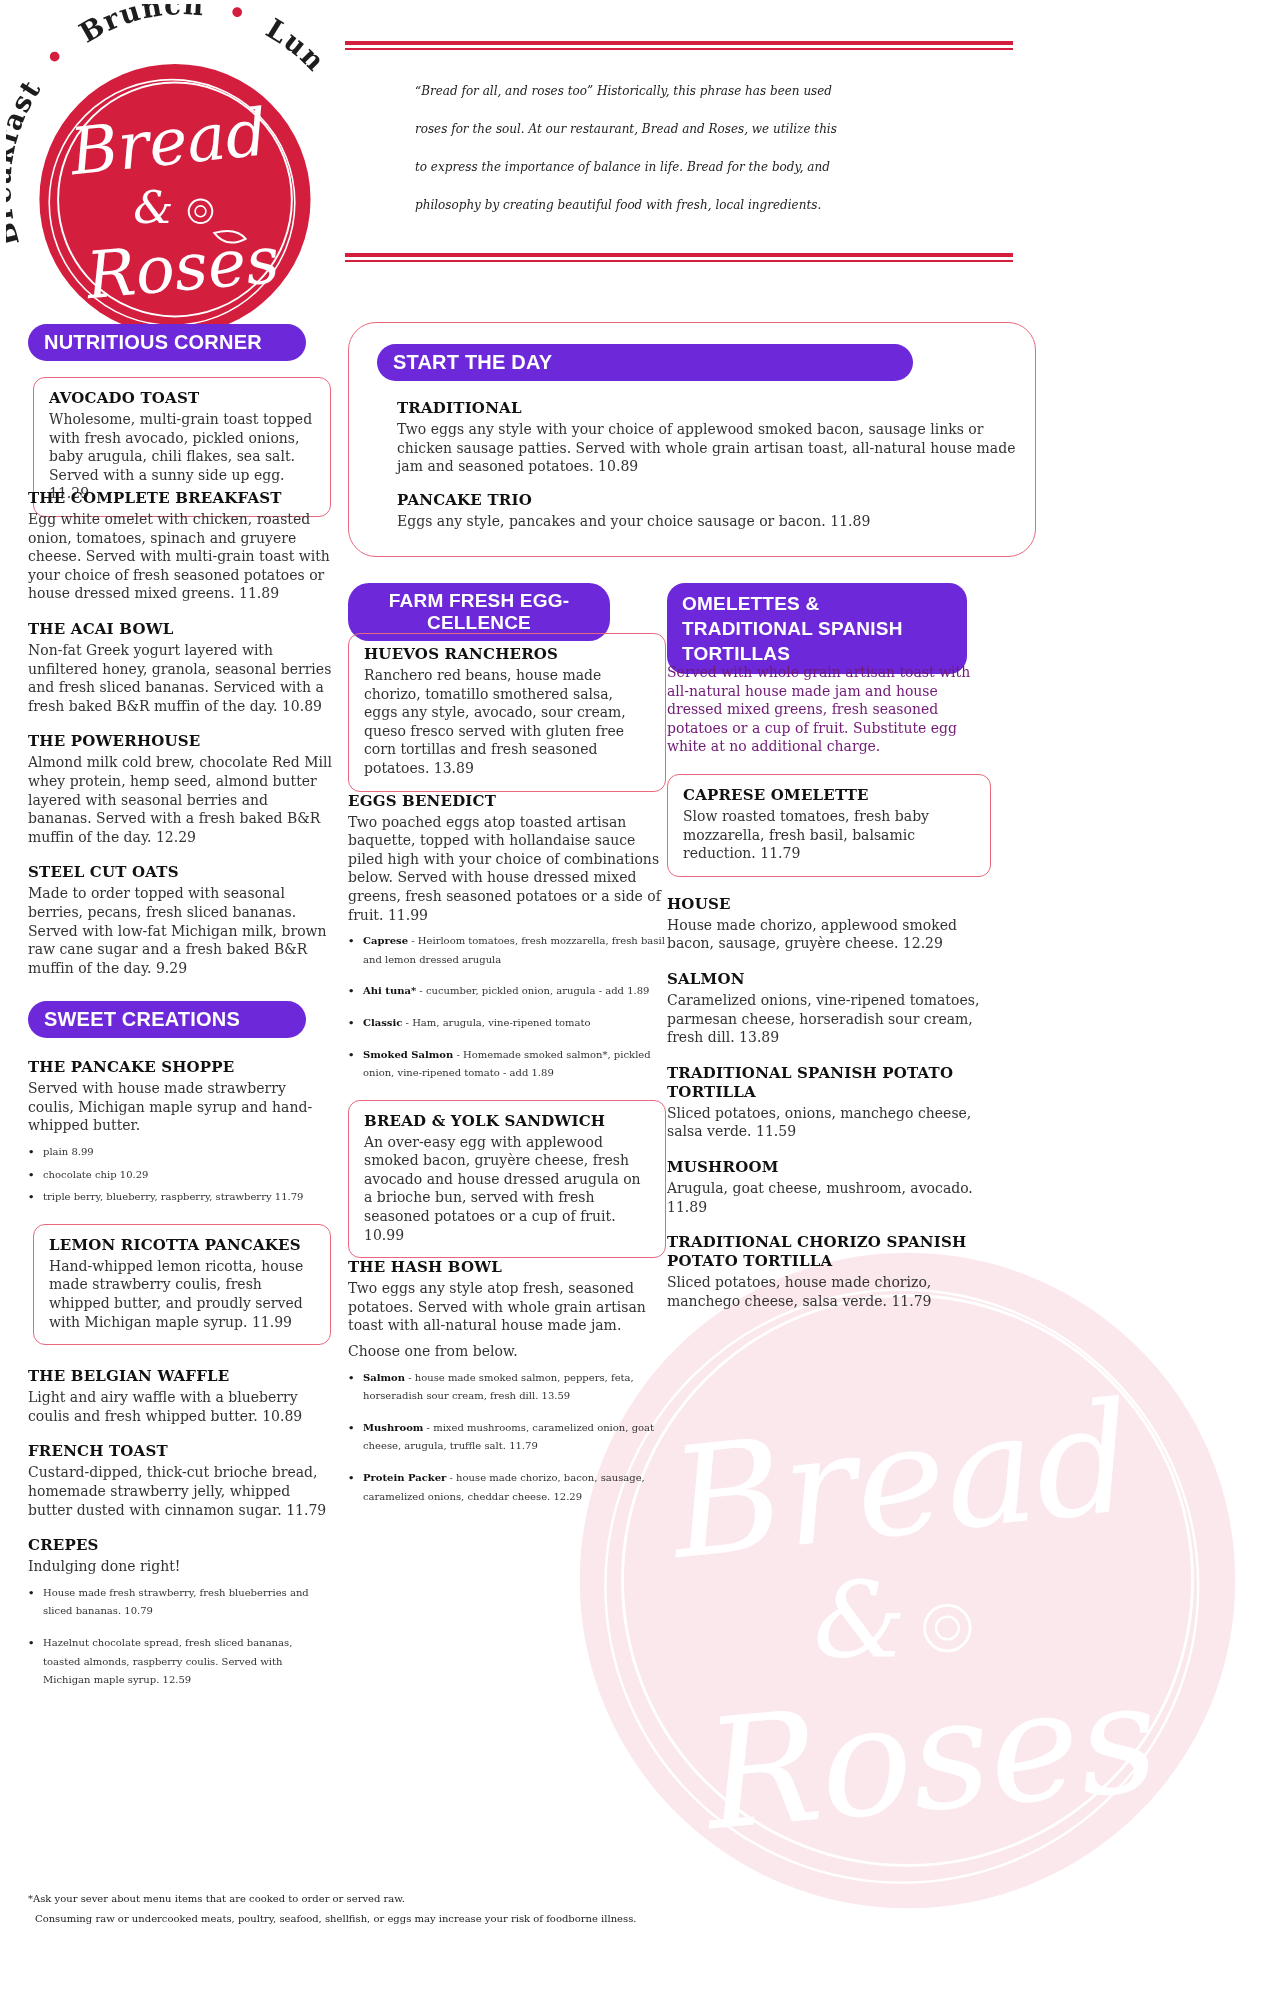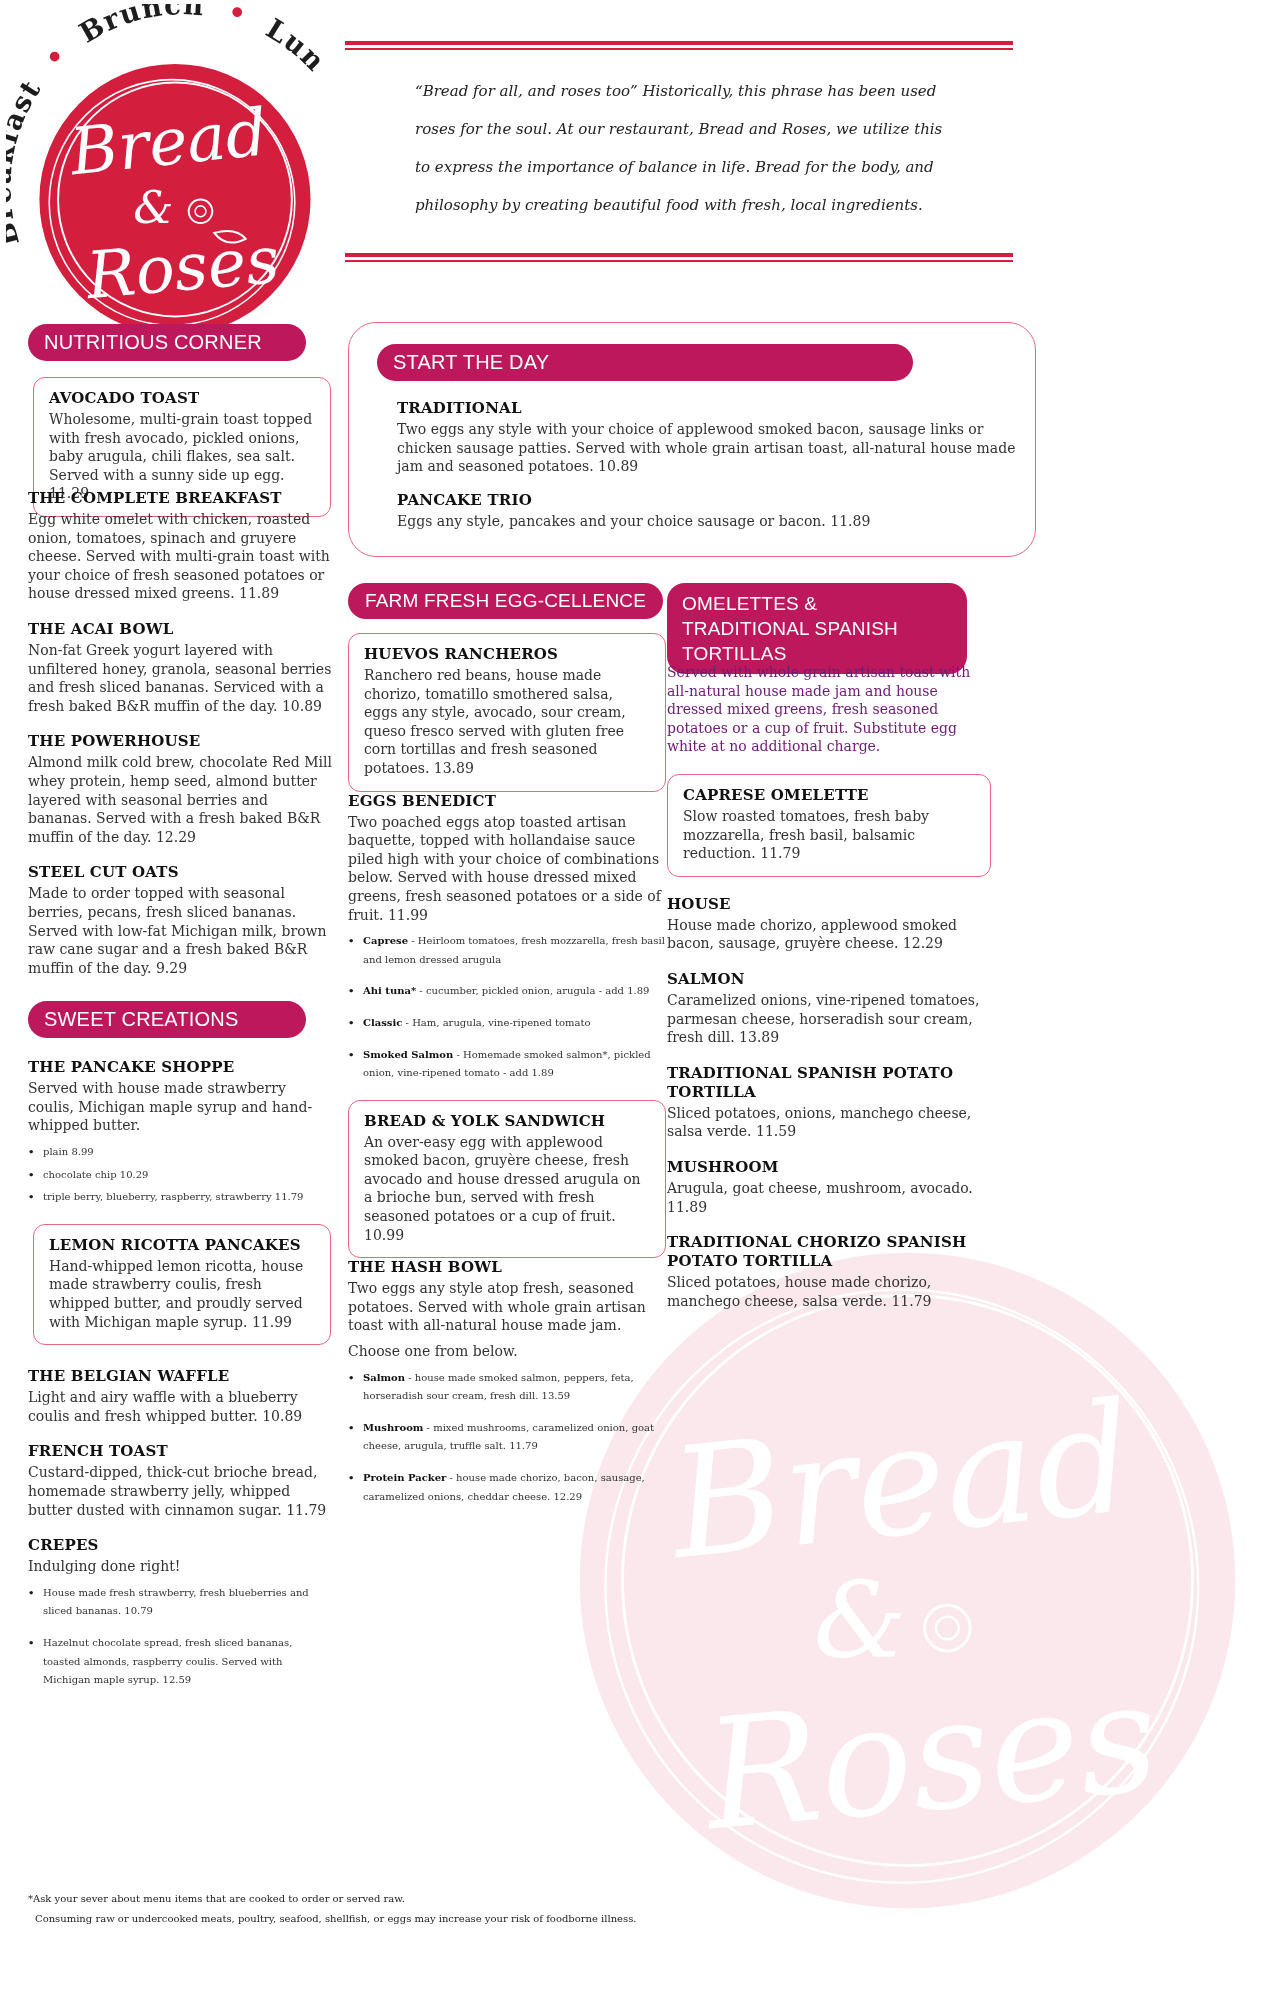--- a/index.html
+++ b/index.html
@@ -14,27 +14,27 @@
   
   .logo-wrap { left:6px; top:4px; width:334px; height:336px; }
   .arc-text { font-family:"DejaVu Serif", serif; font-weight:bold; font-size:28px; letter-spacing:1.5px; fill:#1d1d1d; }
   .arc-text .dot { fill:#d41e3e; }
   .script { font-family:"DejaVu Serif", serif; font-style:italic; fill:#ffffff; }
 
   
   .rule { left:345px; width:668px; height:9px; border-top:4px solid #d41e3e; border-bottom:2px solid #d41e3e; }
   .rule-top { top:41px; }
   .rule-bottom { top:253px; }
-  .intro { left:415px; top:72px; width:480px; font-style:italic; font-size:15px; color:#222; }
+  .intro { left:415px; top:72px; width:480px; font-style:italic; font-size:12px; color:#222; }
   .intro div { line-height:38px; white-space:nowrap; }
 
   
   .pill {
-    display:block; background:#be185d; color:#ffffff;
-    font-family:"Liberation Sans", sans-serif; font-weight:normal;
+    display:block; background:#6d28d9; color:#ffffff;
+    font-family:"Liberation Sans", sans-serif; font-weight:bold;
     font-size:20px; letter-spacing:0.2px;
     padding:7px 16px; border-radius:21px;
   }
   .box {
     border:1.6px solid #e8687e; border-radius:12px;
     padding:11px 15px 13px 15px; background:transparent;
   }
   .item { margin-bottom:17px; }
   .item-name { font-weight:bold; color:#111; font-size:15px; letter-spacing:0.2px; line-height:19px; margin-bottom:2px; }
   .item-desc { font-size:14px; line-height:18.6px; color:#333; }
@@ -49,21 +49,21 @@
   .avocado-box { left:33px; top:377px; width:298px; }
   .left-flow { left:28px; top:489px; width:304px; }
   .left-flow .pill { width:278px; margin:24px 0 20px 0; }
   .left-flow .box { width:298px; margin:6px 0 22px 5px; }
 
   .start-box { left:348px; top:322px; width:688px; border:1.6px solid #e8687e; border-radius:28px; padding:21px 16px 22px 28px; }
   .start-box .pill { width:536px; margin-bottom:18px; }
   .start-box .item { padding-left:20px; margin-bottom:15px; }
   .start-box .item:last-child { margin-bottom:4px; }
 
-  .pill-farm { left:348px; top:583px; width:315px; font-size:19px; text-align:center; }
+  .pill-farm { left:348px; top:583px; width:262px; font-size:19px; text-align:center; }
   .mid-flow { left:348px; top:633px; width:318px; }
   .mid-flow .box { }
 
   .pill-omelettes { left:667px; top:583px; width:300px; font-size:19px; line-height:25px; border-radius:18px; padding:8px 15px; }
   .pill-omelettes span { display:block; }
   .right-flow { left:667px; top:663px; width:324px; }
   .right-flow .lead-in { font-size:14px; line-height:18.6px; color:#701a75; margin-bottom:18px; }
   .right-flow .box { margin-bottom:18px; }
 
   

